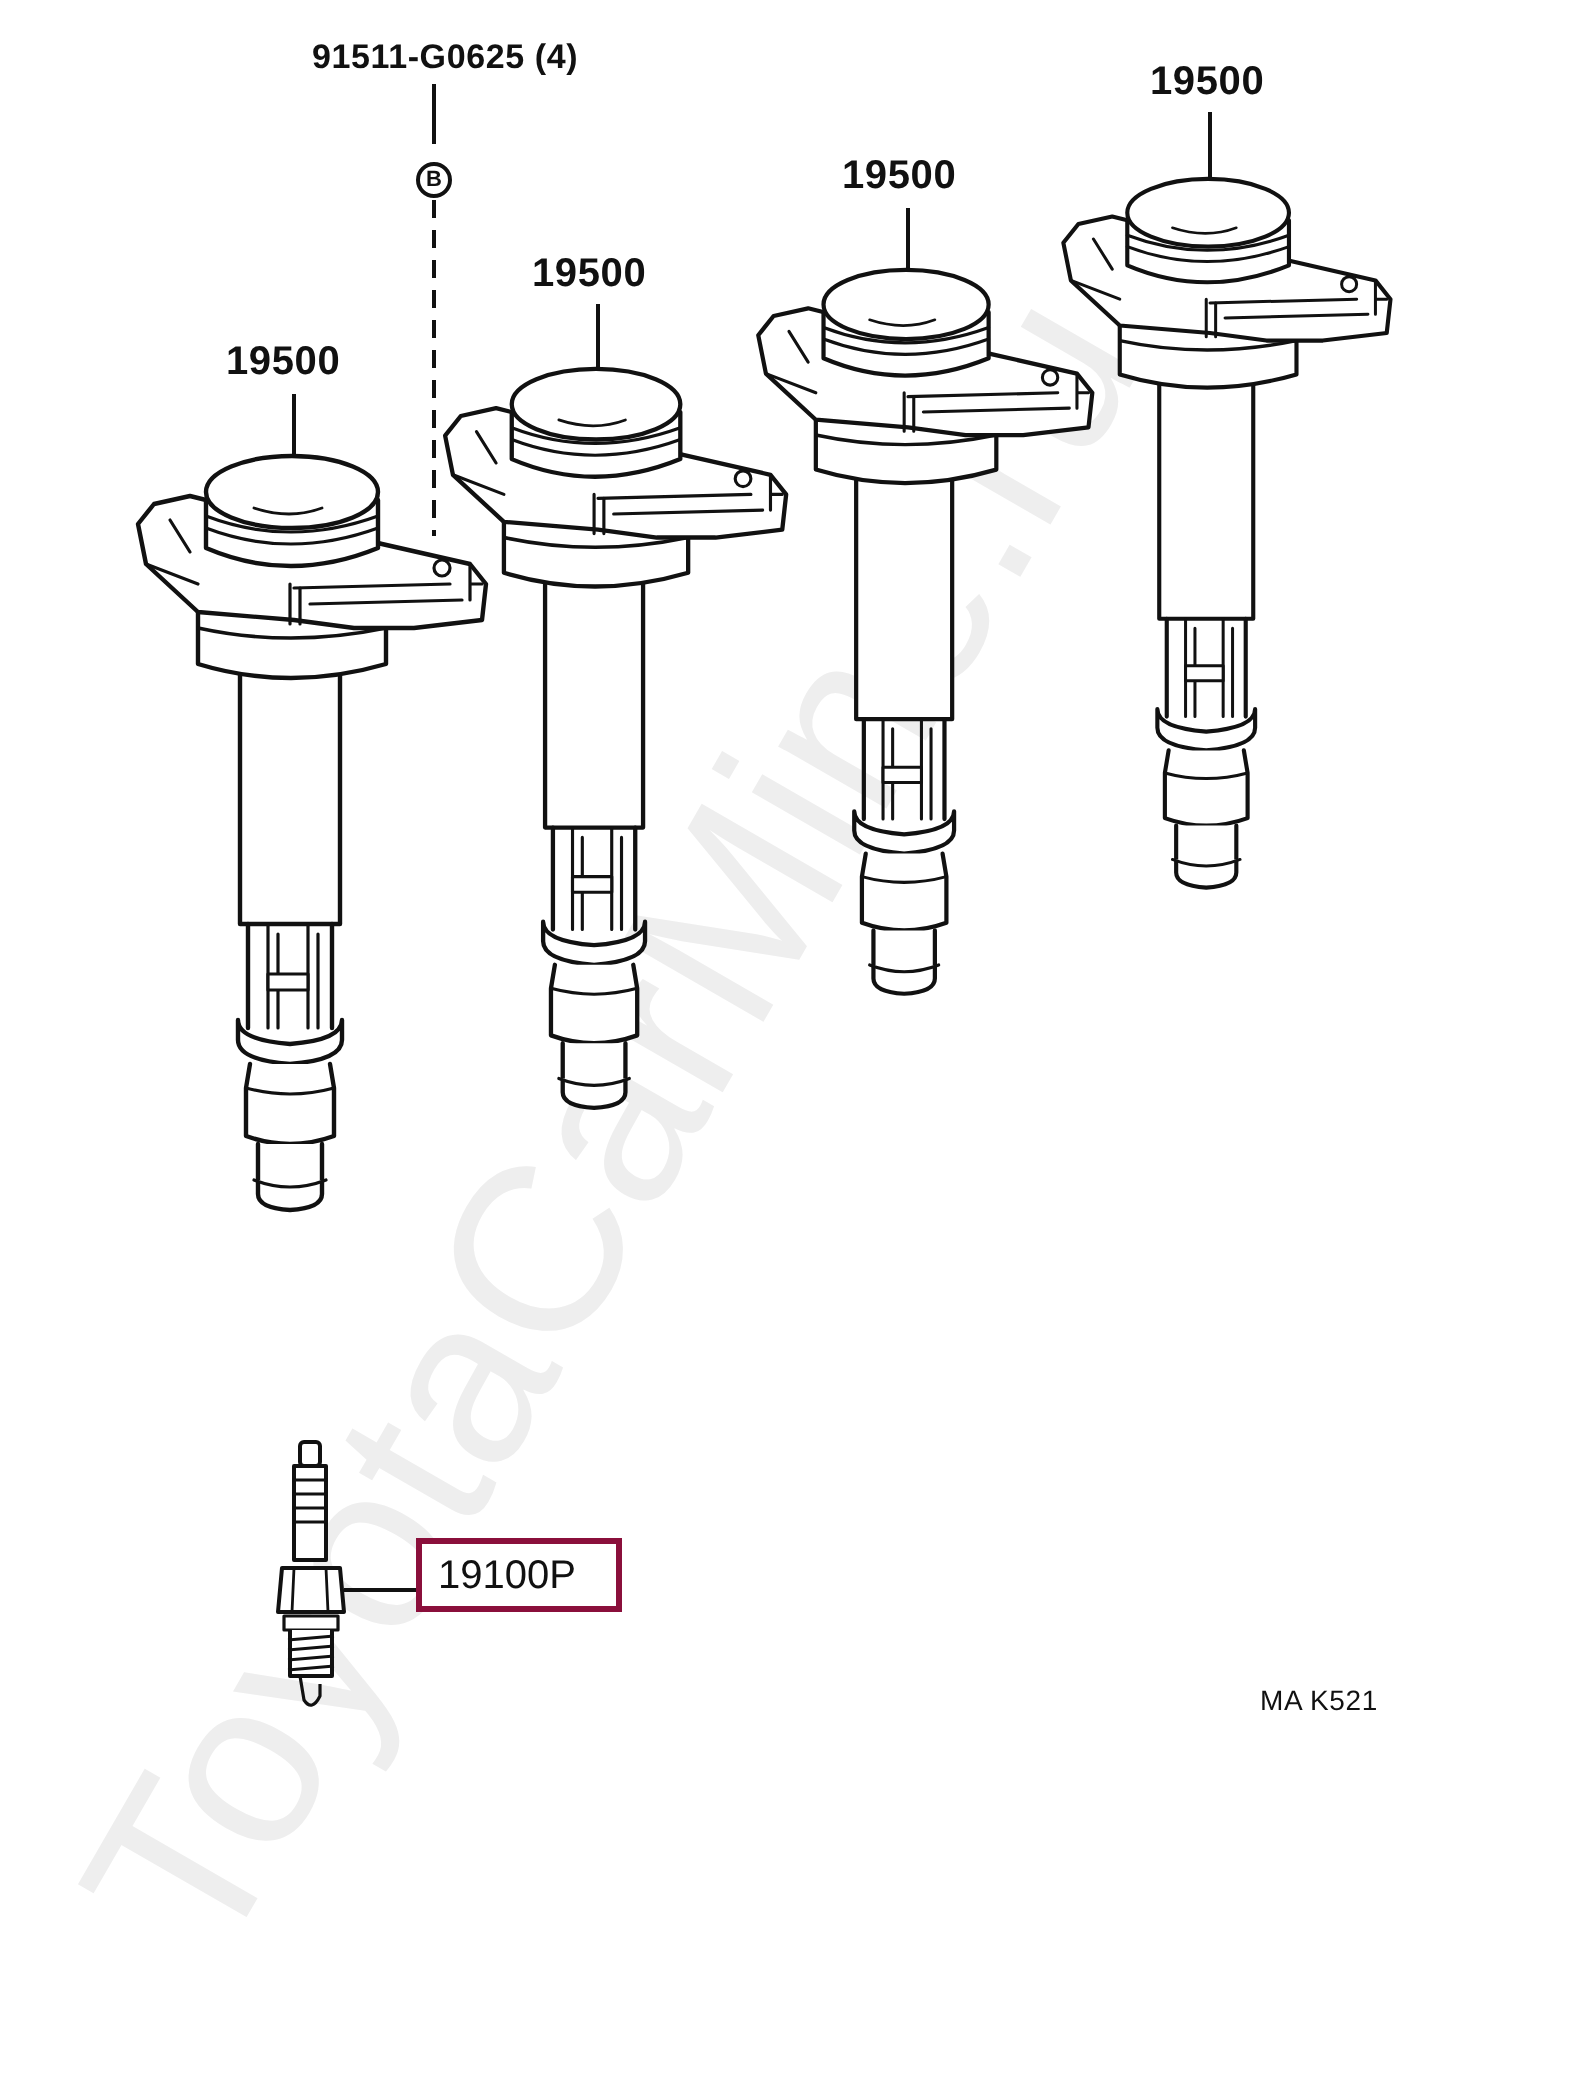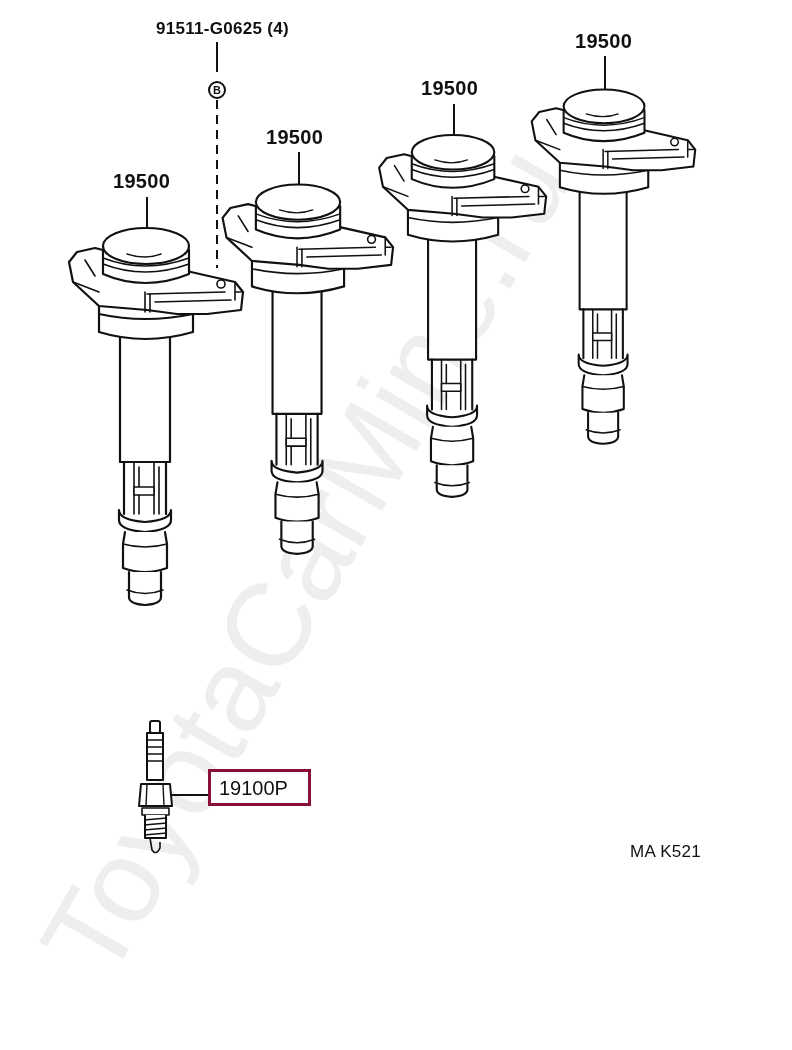--- a/index.html
+++ b/index.html
@@ -37,21 +37,21 @@
       font-size: 20px;
       letter-spacing: 0.3px;
       line-height: 1;
       white-space: nowrap;
     }
     .lbl.part-ref {
       font-size: 17px;
       font-weight: bold;
     }
     .lbl.code {
-      font-size: 17px;
+      font-size: 14px;
       font-weight: normal;
       color: #111;
     }
     .highlight-box {
       position: absolute;
       border: 3px solid #8a0f3b;
       box-sizing: border-box;
       background: #fff;
     }
     .highlight-box .lbl {

